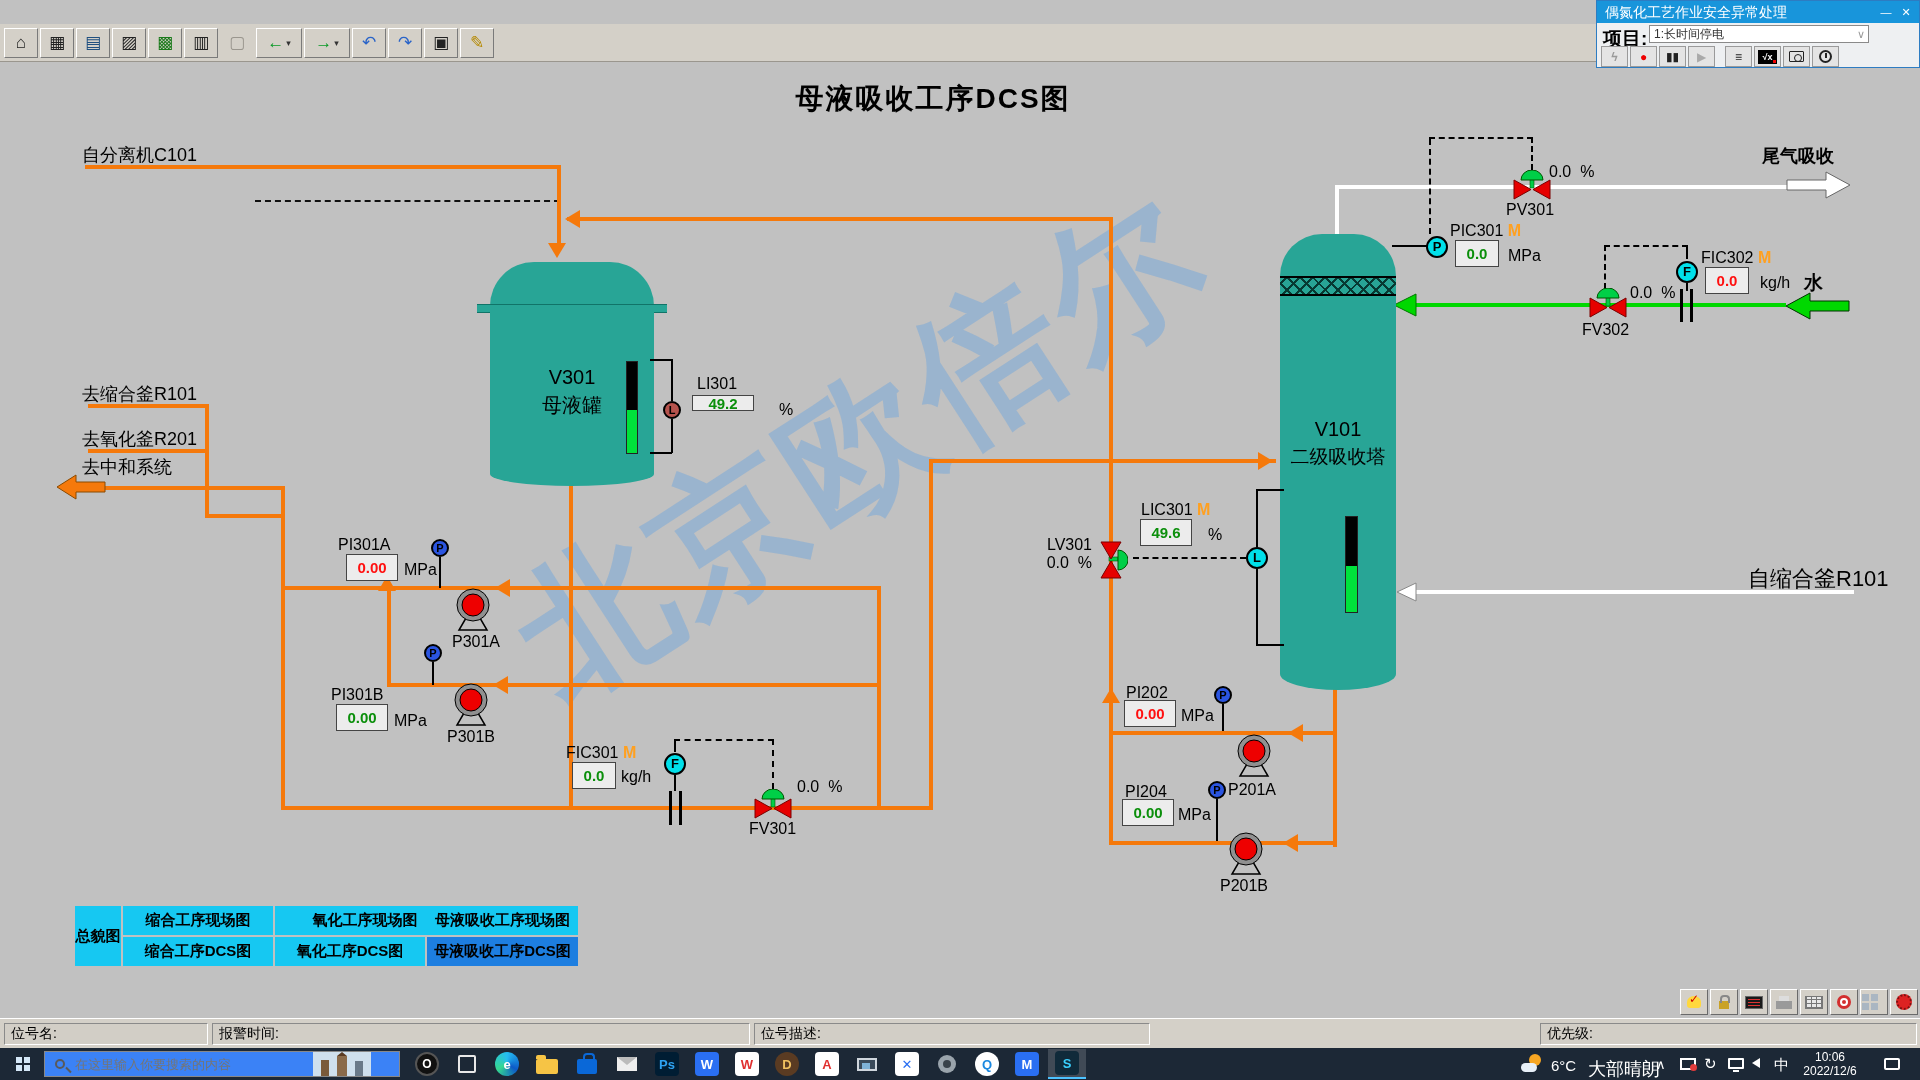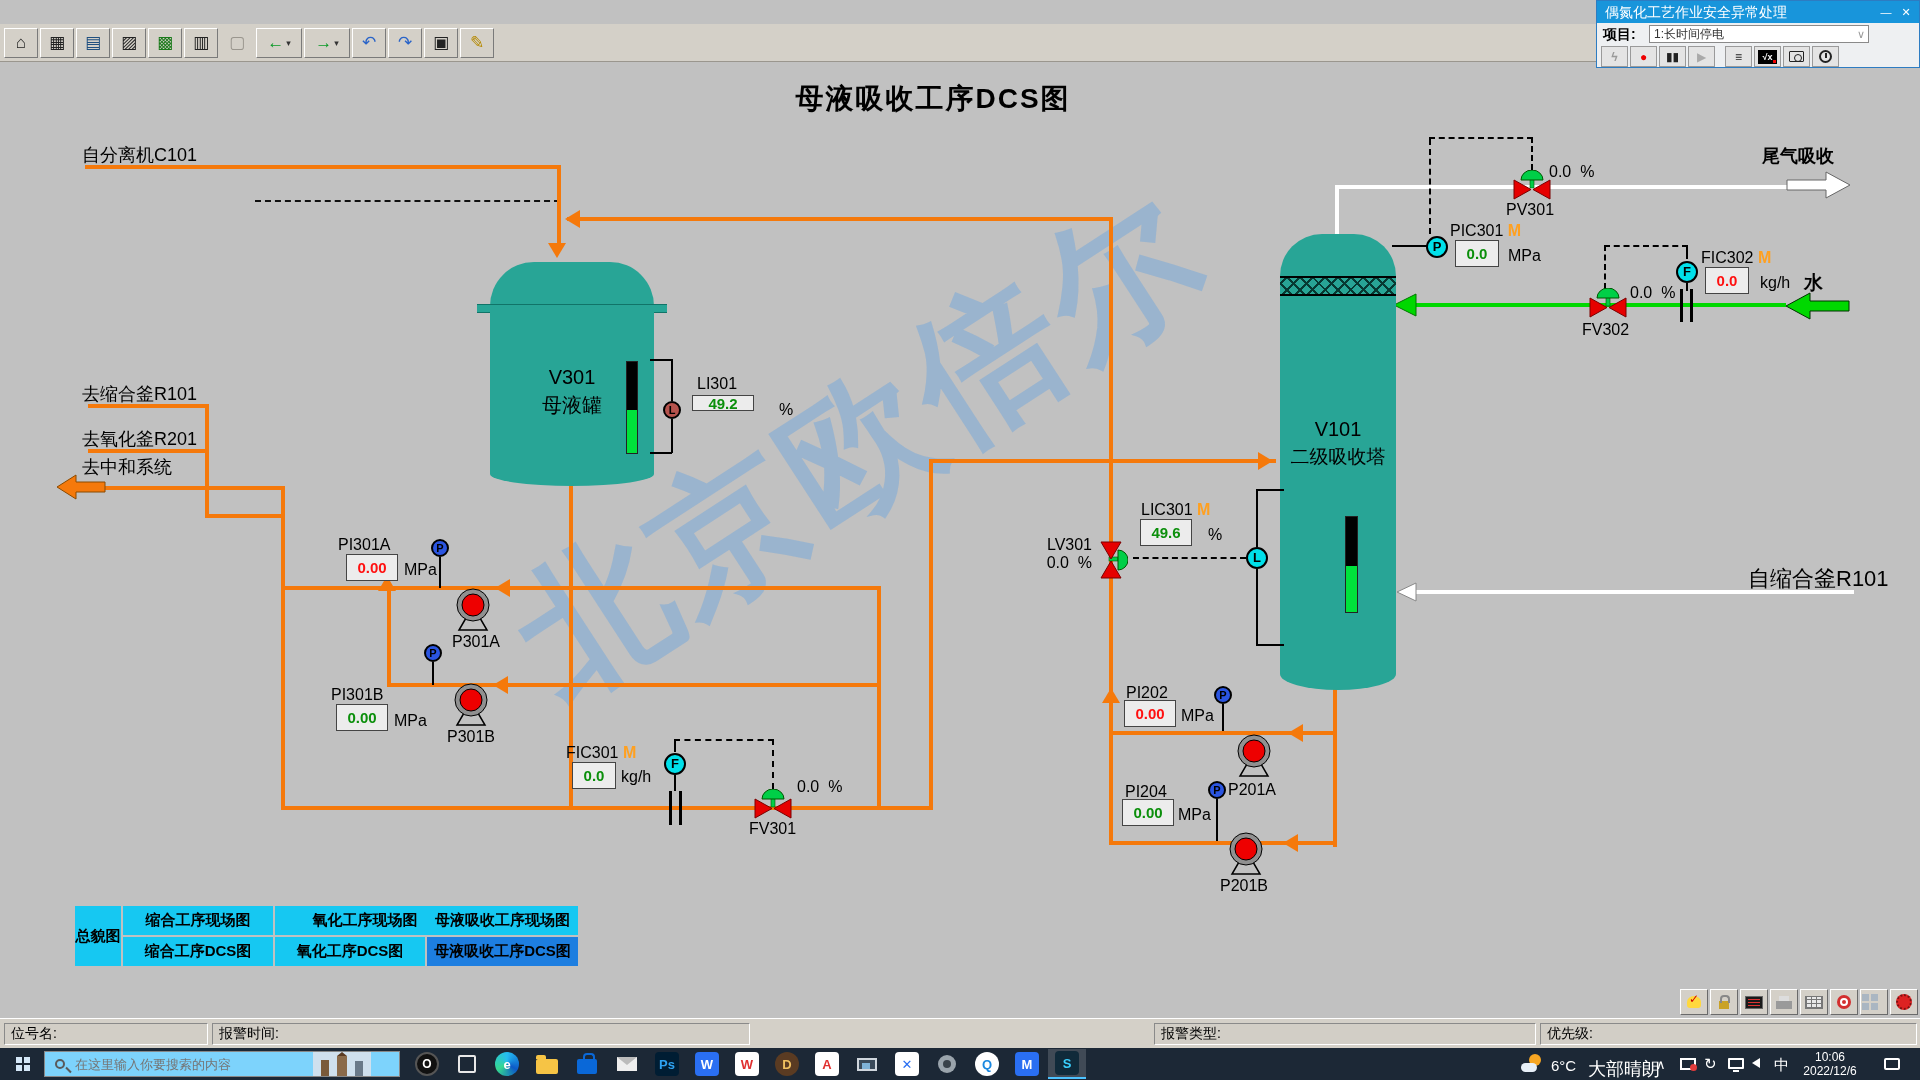--- a/index.html
+++ b/index.html
@@ -14,21 +14,21 @@
   .tbtn{width:34px;height:30px;background:#d4d0c8;border:1px solid;border-color:#fff #7a7a7a #7a7a7a #fff;display:flex;align-items:center;justify-content:center;font-size:17px;margin-right:2px;color:#222;}
   .tbtn.wide{width:46px;}
   .tbtn .caret{font-size:9px;color:#333;margin-left:2px;}
   .tbtn.dis{color:#9a968e;border-color:#d4d0c8;}
   .infobar{position:absolute;left:0;top:62px;width:1920px;height:18px;background:#d4d0c8;}
   .icell{position:absolute;top:1px;height:15px;background:#d4d0c8;border:1px solid;border-color:#8a8a8a #fff #fff #8a8a8a;font-size:11px;line-height:13px;padding-left:4px;color:#000;white-space:nowrap;overflow:hidden;}
   
   .spanel{position:absolute;left:1596px;top:0;width:324px;height:68px;background:#eef0f2;border:1px solid #2d7cc2;z-index:50;}
   .spanel .ptitle{position:absolute;left:0;top:0;right:0;height:22px;background:#1895db;color:#fff;font-size:14px;line-height:22px;padding-left:8px;}
   .spanel .wbtn{position:absolute;top:3px;width:18px;height:16px;color:#fff;font-size:11px;text-align:center;line-height:16px;}
-  .spanel .prow{position:absolute;left:6px;top:25px;font-size:14px;color:#000;font-weight:bold;}
+  .spanel .prow{position:absolute;left:6px;top:25px;font-size:19px;color:#000;font-weight:bold;}
   .spanel .pselect{position:absolute;left:52px;top:24px;width:220px;height:18px;background:#fff;border:1px solid #8a8a8a;font-size:12px;line-height:16px;padding-left:4px;color:#333;}
   .spanel .pselect .dd{position:absolute;right:3px;top:0;color:#999;font-size:11px;}
   .pbtn{position:absolute;top:45px;width:27px;height:21px;background:#e4e4e4;border:1px solid #9a9a9a;display:flex;align-items:center;justify-content:center;font-size:12px;font-weight:bold;color:#222;}
   
   .pipe{position:absolute;background:#f5790b;}
   .wpipe{position:absolute;background:#ffffff;}
   .gpipe{position:absolute;background:#00d800;}
   .dh{position:absolute;border-top:2px dashed #000;height:0;}
   .dv{position:absolute;border-left:2px dashed #000;width:0;}
   .bh{position:absolute;height:2px;background:#000;}
@@ -70,21 +70,21 @@
   .alm{width:14px;height:14px;border-radius:50%;background:#d32f2f;position:relative;}
   .alm::after{content:"";position:absolute;left:3px;top:3px;right:3px;bottom:3px;border-radius:50%;border:2px solid #fff;}
   .tiles{width:7px;height:7px;background:#aab6c2;box-shadow:9px 0 #aab6c2,0 9px #aab6c2,9px 9px #aab6c2;margin:-9px 9px 0 -9px;}
   .rg{width:16px;height:16px;border-radius:50%;background:#d22;border:2px dotted #801010;}
   
   .statusbar{position:absolute;left:0;top:1018px;width:1920px;height:30px;background:#d4d0c8;border-top:1px solid #fff;}
   .scell{position:absolute;height:22px;top:4px;background:#d2cec6;border:1px solid;border-color:#8a8a8a #fff #fff #8a8a8a;font-size:14px;line-height:19px;padding-left:6px;color:#000;}
   
   .taskbar{position:absolute;left:0;top:1048px;width:1920px;height:32px;background:#1c2836;color:#fff;}
   .winlogo{position:absolute;left:16px;top:1057px;width:6px;height:6px;background:#d5e8f8;box-shadow:8px 0 #d5e8f8,0 8px #d5e8f8,8px 8px #d5e8f8;}
-  .searchbox{position:absolute;left:44px;top:1051px;width:356px;height:26px;background:#7dd3fc;border:1px solid #888;display:flex;align-items:center;}
+  .searchbox{position:absolute;left:44px;top:1051px;width:356px;height:26px;background:#3b82f6;border:1px solid #888;display:flex;align-items:center;}
   .searchbox input{border:none;outline:none;font-size:13px;color:#333;width:240px;background:transparent;}
   .mag{width:10px;height:10px;border:2px solid #5a5a5a;border-radius:50%;position:relative;margin:0 8px 0 10px;}
   .mag::after{content:"";position:absolute;left:8px;top:8px;width:7px;height:2px;background:#5a5a5a;transform:rotate(45deg);}
   .ti{position:absolute;top:1049px;width:38px;height:30px;display:flex;align-items:center;justify-content:center;font-size:14px;font-weight:bold;}
   .ti.active{background:rgba(255,255,255,0.16);border-bottom:2px solid #4cc2ff;}
   .badge{width:24px;height:24px;border-radius:4px;display:flex;align-items:center;justify-content:center;font-size:13px;font-weight:bold;}
   .darkcirc{width:24px;height:24px;border-radius:50%;background:#111;border:2px solid #555;color:#fff;display:flex;align-items:center;justify-content:center;font-size:12px;}
   .tview{width:18px;height:18px;border:2px solid #e8e8e8;border-radius:2px;}
   .edge{width:24px;height:24px;border-radius:50%;background:conic-gradient(#25bdf2,#0c59c8,#35d890,#25bdf2);color:#fff;display:flex;align-items:center;justify-content:center;font-size:13px;}
   .icon-folder{width:22px;height:15px;background:#f6c445;border-radius:2px;position:relative;margin-top:4px;}
@@ -444,21 +444,21 @@
   <div class="abtn" style="left:1860px">
       <div class="tiles"></div>
     </div>
   <div class="abtn" style="left:1890px">
       <div class="rg"></div>
     </div>
 
   <div class="statusbar">
     <div class="scell" style="left:4px;width:204px">位号名:</div>
     <div class="scell" style="left:212px;width:538px">报警时间:</div>
-    <div class="scell" style="left:1154px;width:382px">报警类型:</div>
+    <div class="scell" style="left:754px;width:396px">位号描述:</div>
     <div class="scell" style="left:1540px;width:377px">优先级:</div>
   </div>
 
   <div class="taskbar"></div>
   <div class="winlogo"></div>
   <div class="searchbox">
     <div class="mag"></div>
     <input placeholder="在这里输入你要搜索的内容" style="">
     <svg width="58" height="24">
         <rect x="0" y="0" width="58" height="24" fill="#cfe0ee"></rect>

